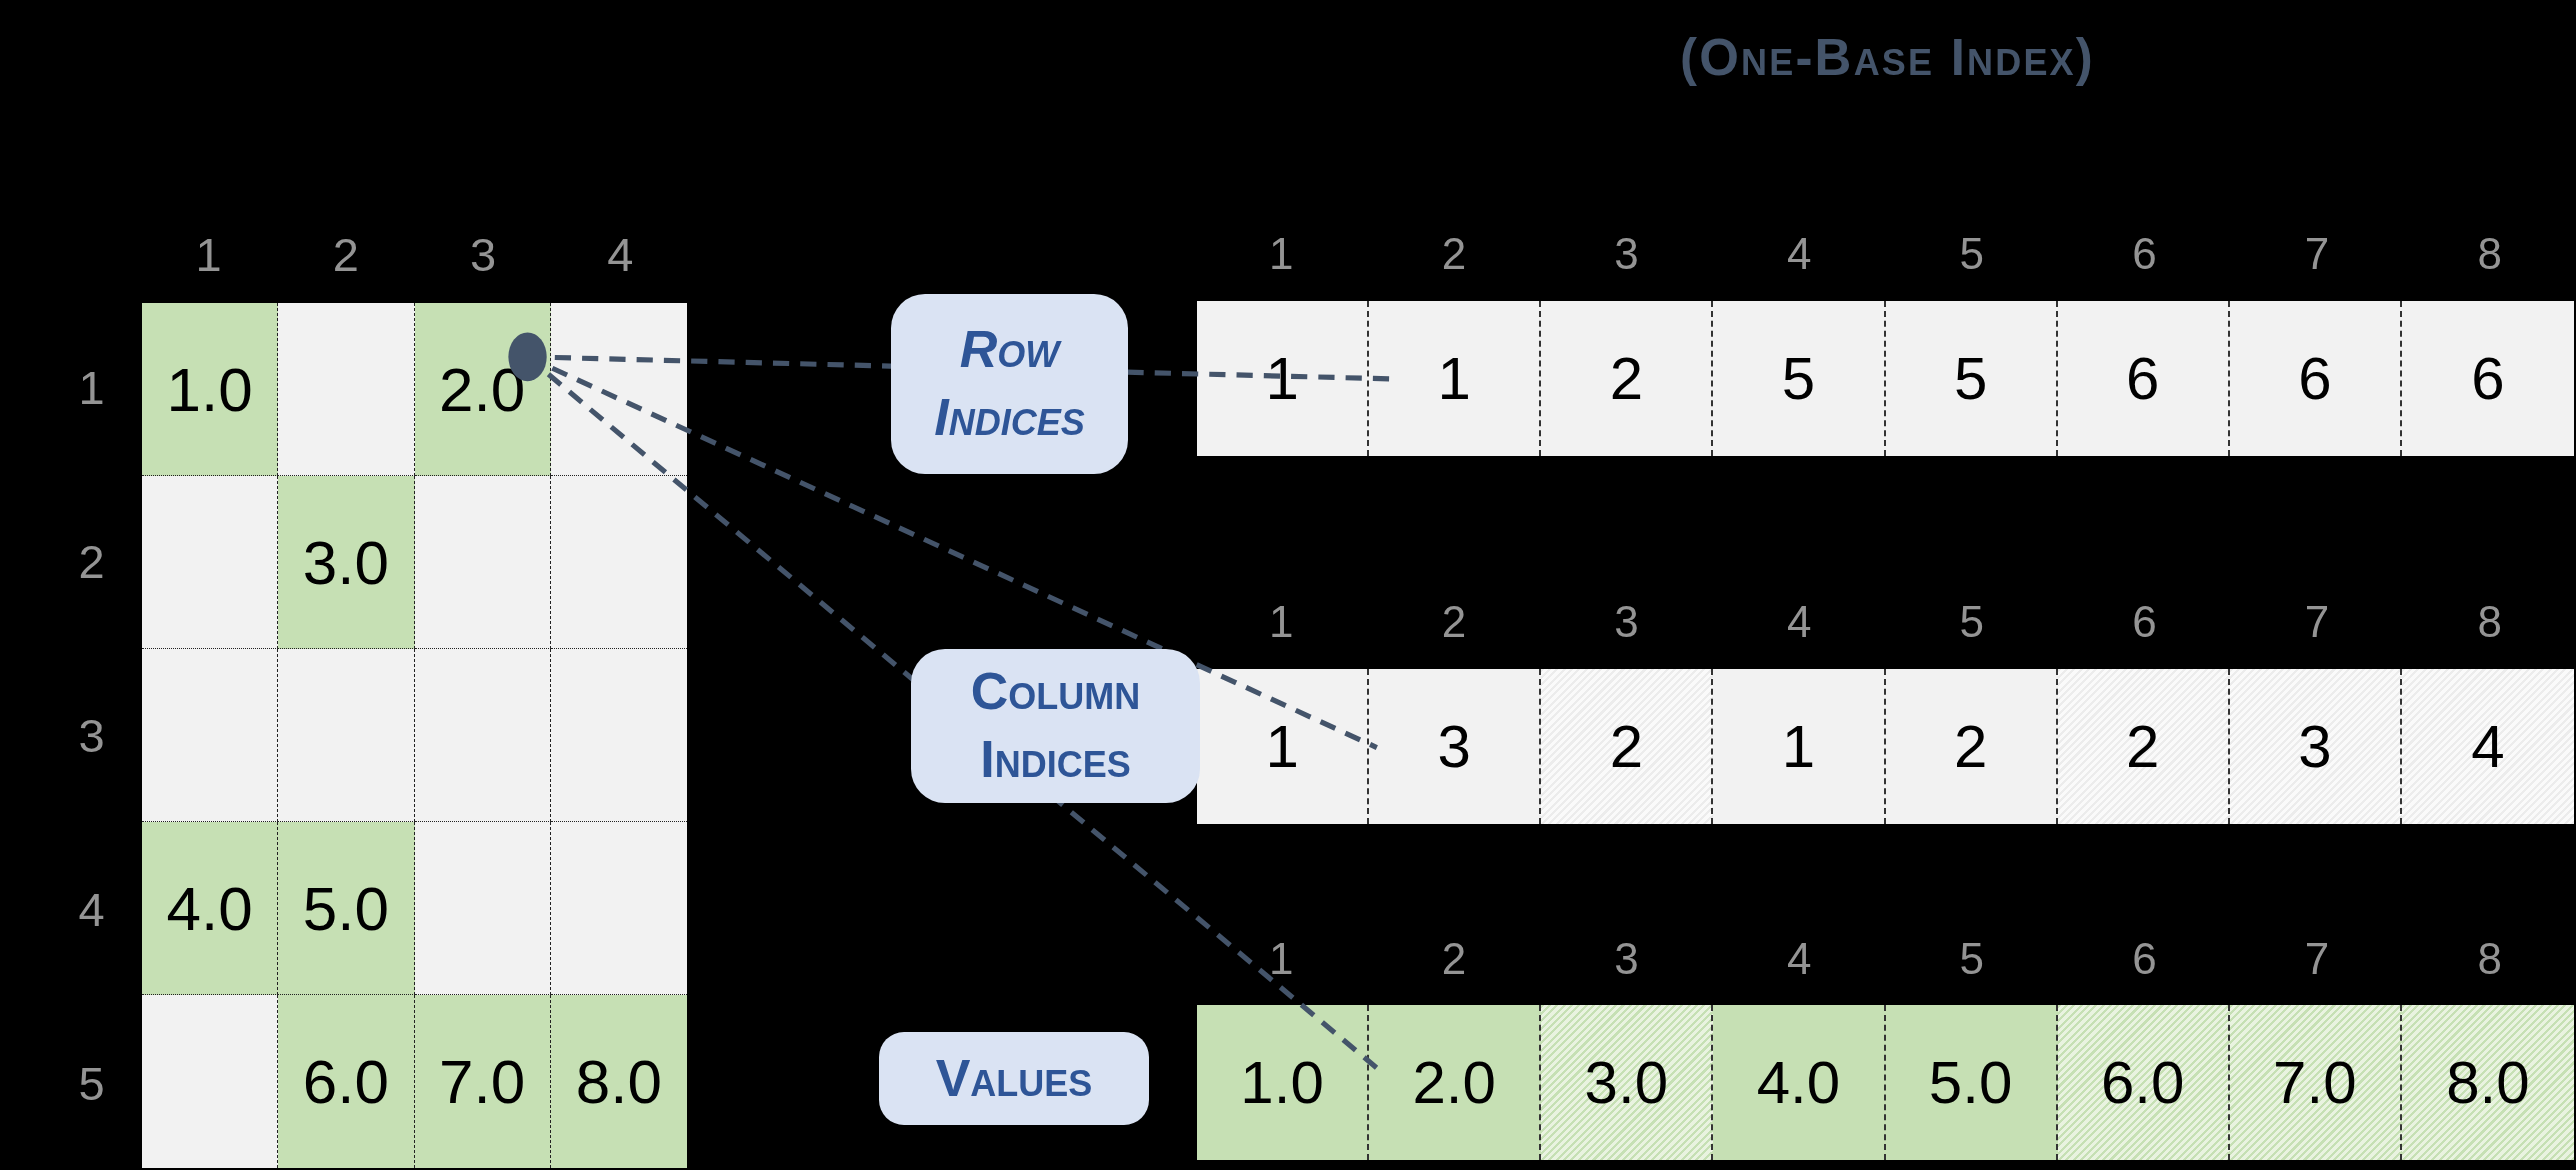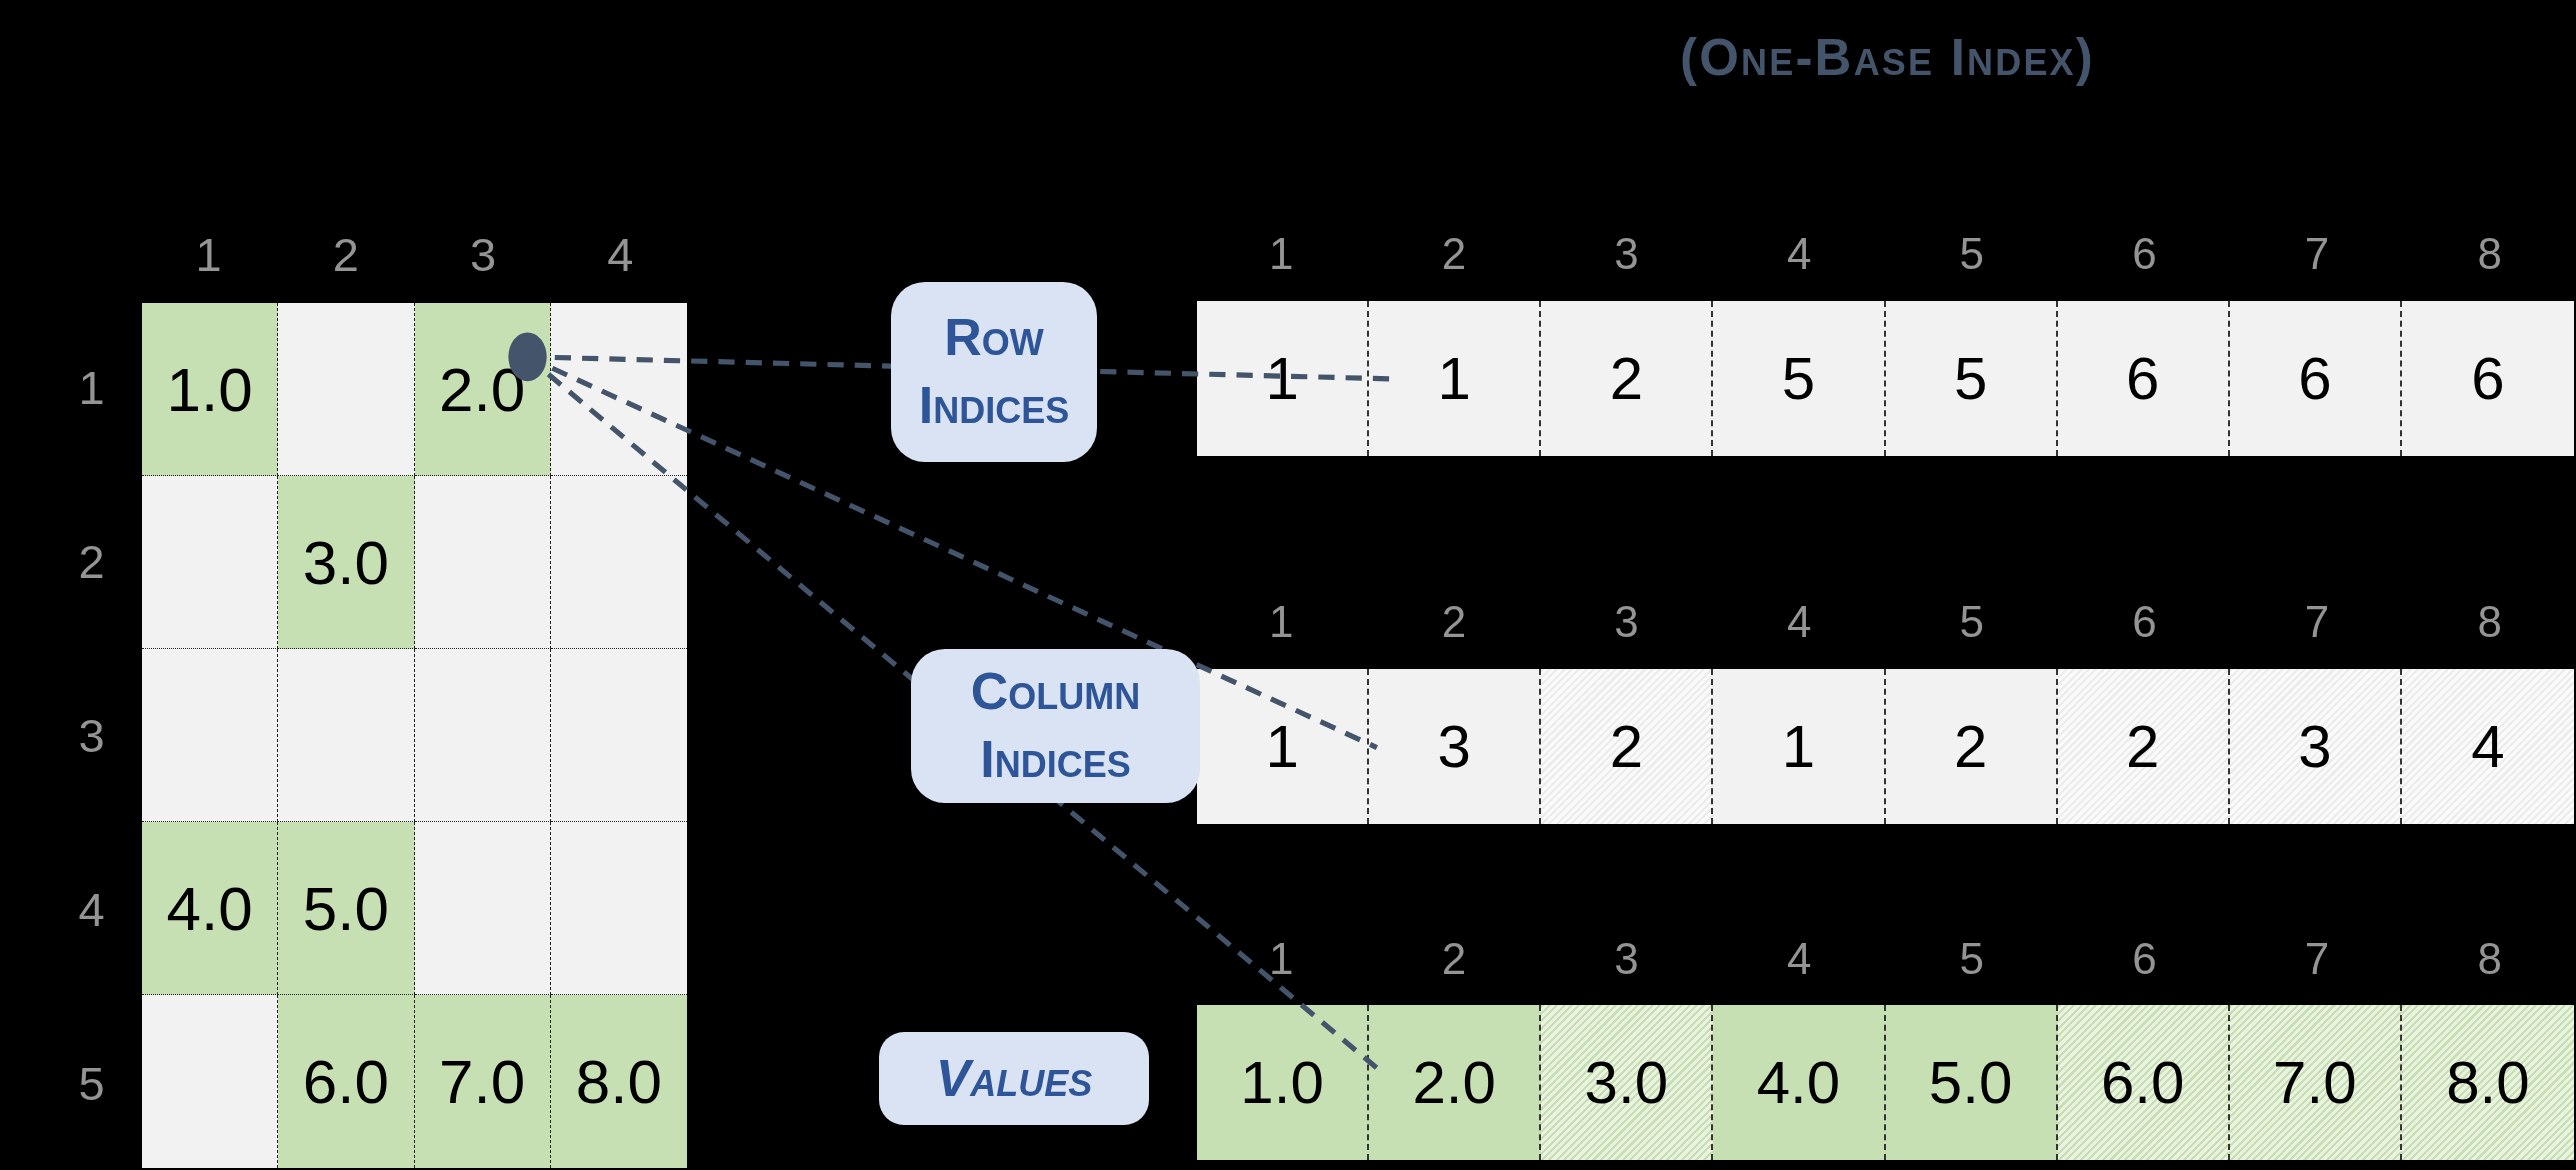--- a/index.html
+++ b/index.html
@@ -95,23 +95,23 @@
   
   .label-box{
     position:absolute;z-index:6;
     background:var(--c-label_box);
     color:var(--c-label_text);
     display:flex;flex-direction:column;align-items:center;justify-content:center;
     font-weight:bold;font-variant:small-caps;
     font-size:52px;line-height:1.3;
     border-radius:34px;
   }
-  #label-row-indices{left:891px;top:282px;width:206px;height:180px;}
+  #label-row-indices{left:891px;top:294px;width:237px;height:180px;font-style:italic;}
   #label-column-indices{left:863px;top:649px;width:289px;height:154px;margin-left:48px;}
-  #label-values{left:879px;top:1032px;width:270px;height:93px;border-radius:25px;font-style:italic;}
+  #label-values{left:879px;top:1032px;width:270px;height:93px;border-radius:25px;}
 
   
   #overlay{
     position:absolute;left:0;top:0;width:2576px;height:1170px;
     z-index:5;pointer-events:none;
   }
   #overlay line{
     stroke:var(--c-line);stroke-width:7;stroke-dasharray:22 15;
   }
   #overlay ellipse{fill:var(--c-line);}

